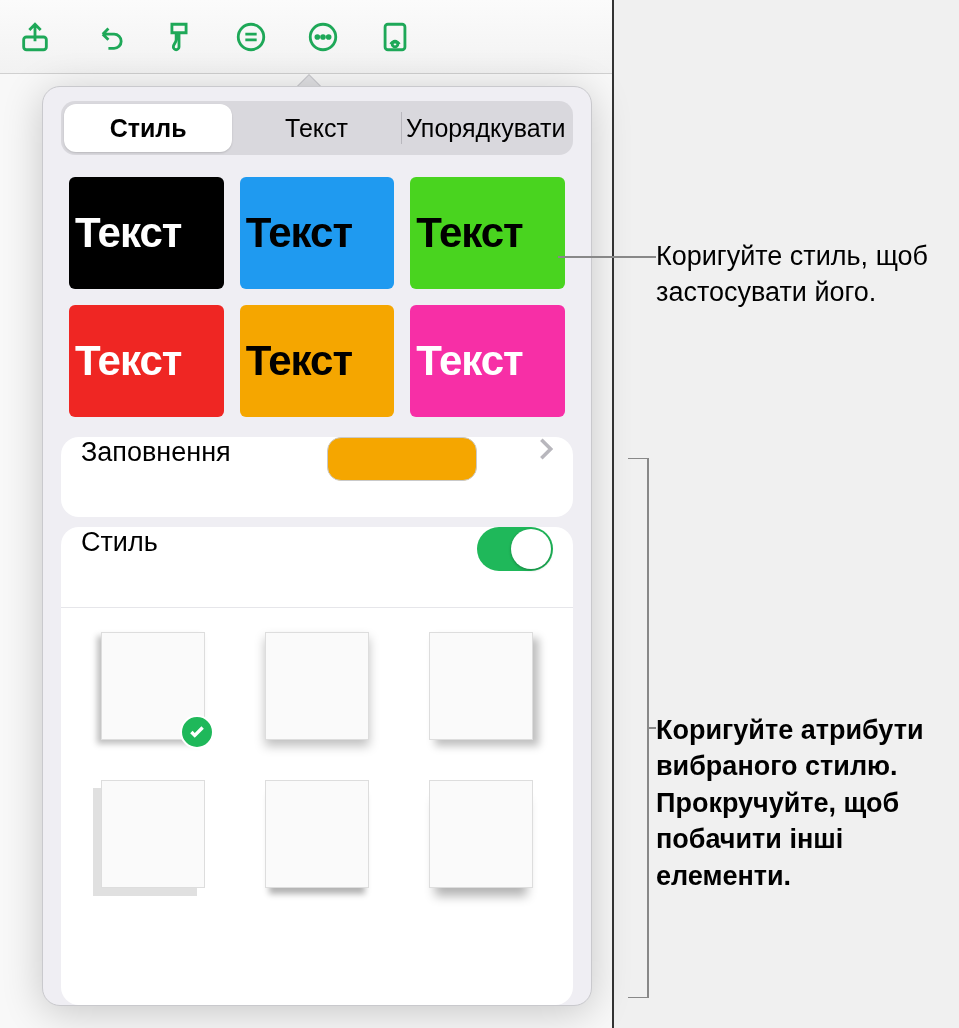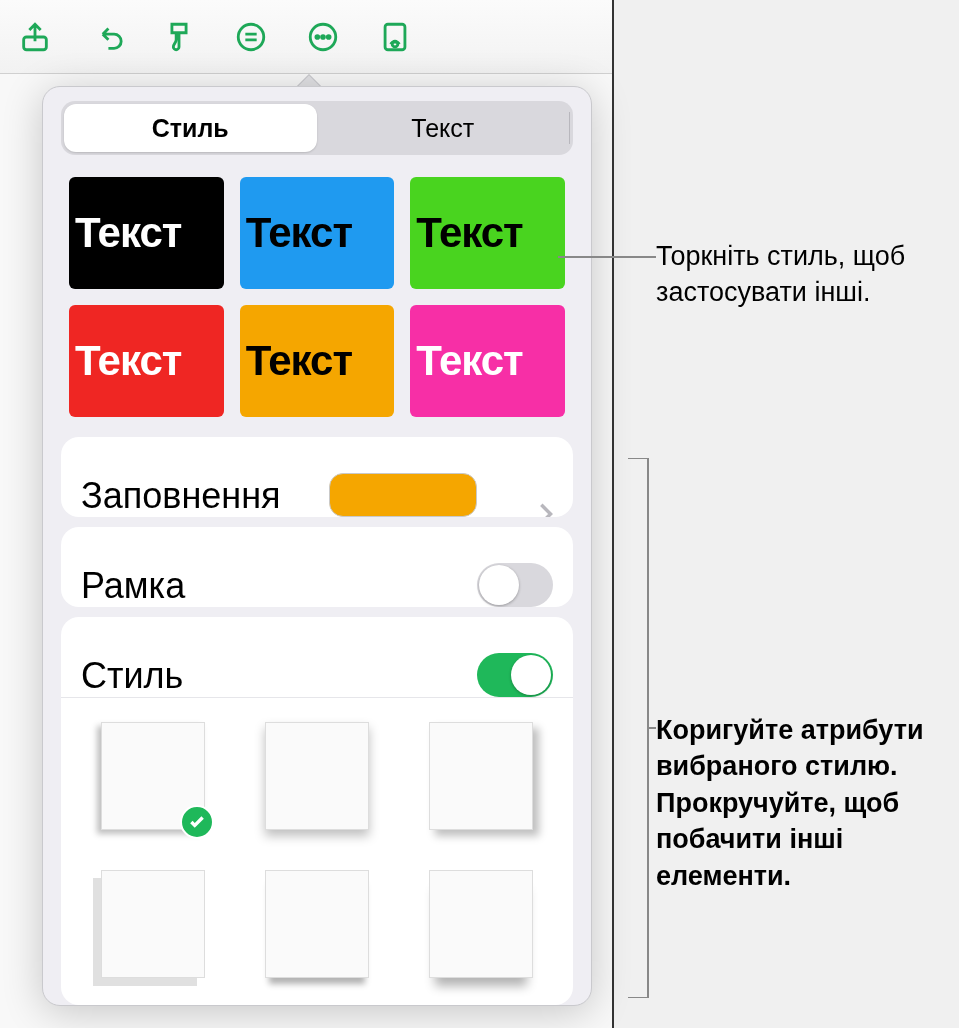--- a/index.html
+++ b/index.html
@@ -109,24 +109,24 @@
     letter-spacing:-1px;
   }
   .card {
     margin: 10px 18px 0;
     background:#fff;
     border-radius: 18px;
     overflow:hidden;
   }
   .row {
     display:flex;
-    align-items:flex-end;
+    align-items:flex-start;
     height: 80px;
     padding: 0 20px;
-    font-size: 36px;
+    font-size: 27px;
     color:#000;
     gap:48px;
   }
   .row-sep { border-top:1px solid #e6e6ea; }
   .fill-chip {
     margin-left:auto;
     width: 150px; height: 44px;
     border-radius: 14px;
     border:1px solid #c9c9c9;
   }
@@ -238,20 +238,23 @@
   <div class="popover">
     <div class="seg-outer">
       <div class="segmented">
         <div class="seg sel">
             <span>Стиль</span>
           </div>
         <div class="seg">
             <span>Текст</span>
           </div>
         <div class="divider"></div>
+        <div class="seg">
+            <span>Упорядкувати</span>
+          </div>
       </div>
     </div>
 
     <div class="swatches" id="swatches">
         <div class="swatch" style="background: rgb(0, 0, 0); color: rgb(255, 255, 255);">Текст</div>
         <div class="swatch" style="background: rgb(31, 154, 240); color: rgb(0, 0, 0);">Текст</div>
         <div class="swatch" style="background: rgb(73, 212, 31); color: rgb(0, 0, 0);">Текст</div>
         <div class="swatch" style="background: rgb(239, 38, 35); color: rgb(255, 255, 255);">Текст</div>
         <div class="swatch" style="background: rgb(245, 166, 0); color: rgb(0, 0, 0);">Текст</div>
         <div class="swatch" style="background: rgb(247, 47, 166); color: rgb(255, 255, 255);">Текст</div>
@@ -260,28 +263,20 @@
     <div class="card">
       <div class="row">
         <span>Заповнення</span>
         <div class="fill-chip" id="fill-chip" style="background: rgb(245, 166, 0);"></div>
         <div class="chevron"><svg viewBox="0 0 12 20">
               <path d="M2 2l8 8-8 8"></path>
             </svg></div>
       </div>
     </div>
 
-    <div class="card">
-      <div class="row">
-        <span>Рамка</span>
-        <div class="switch" id="border-switch">
-            <div class="knob"></div>
-          </div>
-      </div>
-    </div>
 
     <div class="card" style="flex:1;">
       <div class="row">
         <span>Стиль</span>
         <div class="switch on" id="shadow-switch">
             <div class="knob"></div>
           </div>
       </div>
       <div class="row-sep"></div>
       <div class="shadow-grid" id="shadow-grid">
@@ -299,21 +294,21 @@
           <div class="shadow-tile sh5"></div>
         </div>
     </div>
   </div>
 </div>
 
 <div class="callout" style="left:656px; top:238px; width:290px;">
   <svg style="position:absolute; left:-98px; top:18px;" width="98" height="2">
       <line x1="0" y1="1" x2="98" y2="1" stroke="#888" stroke-width="2"></line>
     </svg>
-  <span>Торкніть стиль, щоб застосувати інші.</span>
+  <span>Коригуйте стиль, щоб застосувати його.</span>
 </div>
 
 <div class="callout" style="left:656px; top:712px; width:300px;font-weight:bold;">
   <svg style="position:absolute; left:-48px; top:-254px;" width="48" height="540">
     <path d="M20 0 H40 V540 H20 M40 270 H48" fill="none" stroke="#888" stroke-width="2"></path>
   </svg>
   <span>Коригуйте атрибути вибраного стилю. Прокручуйте, щоб побачити інші елементи.</span>
 </div>
 
 </body></html>

